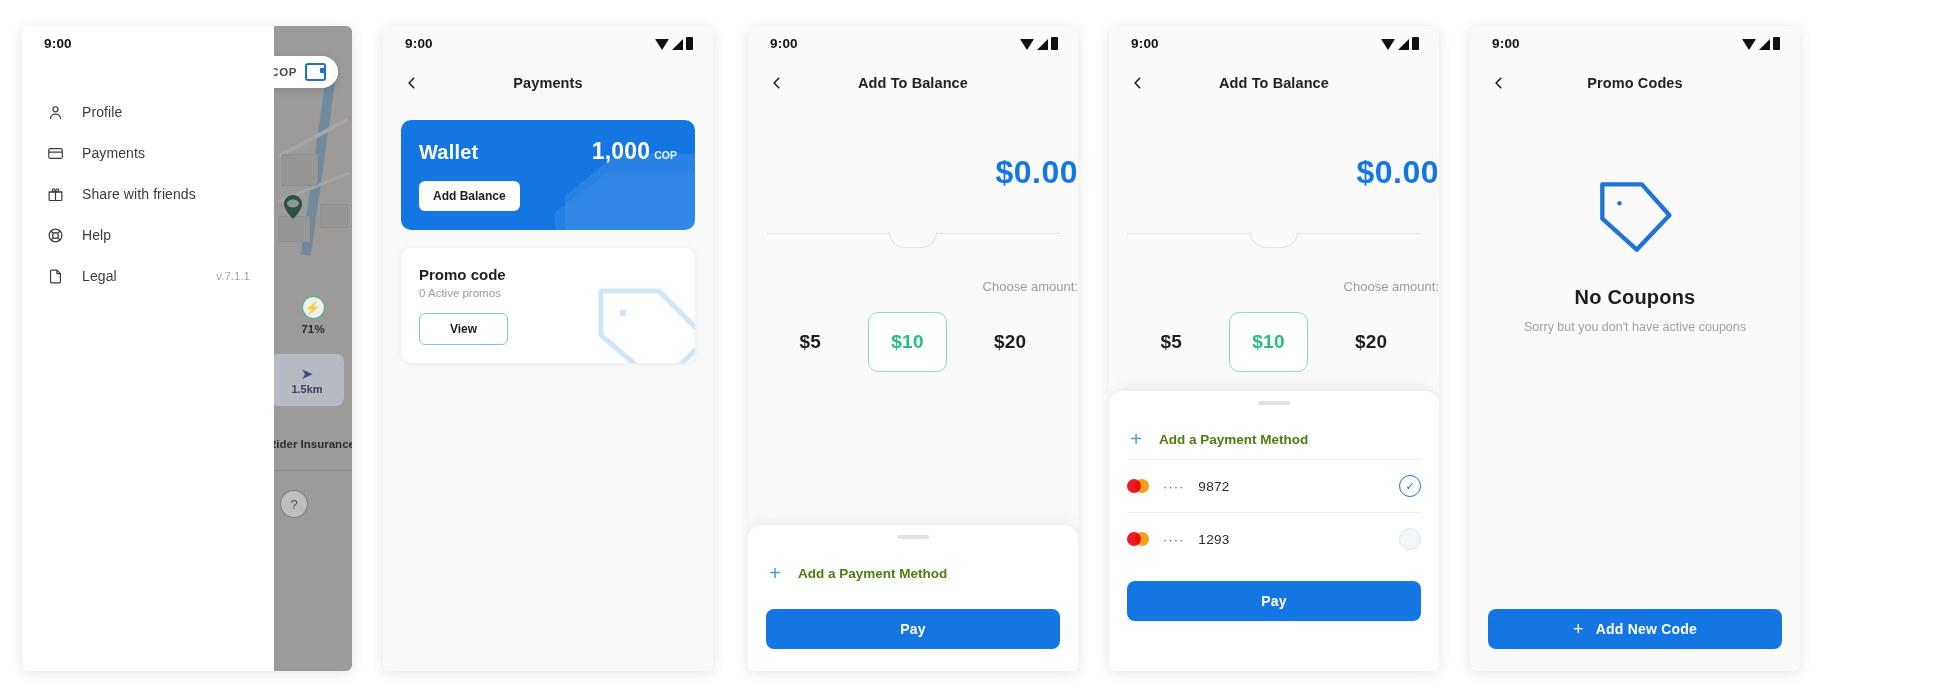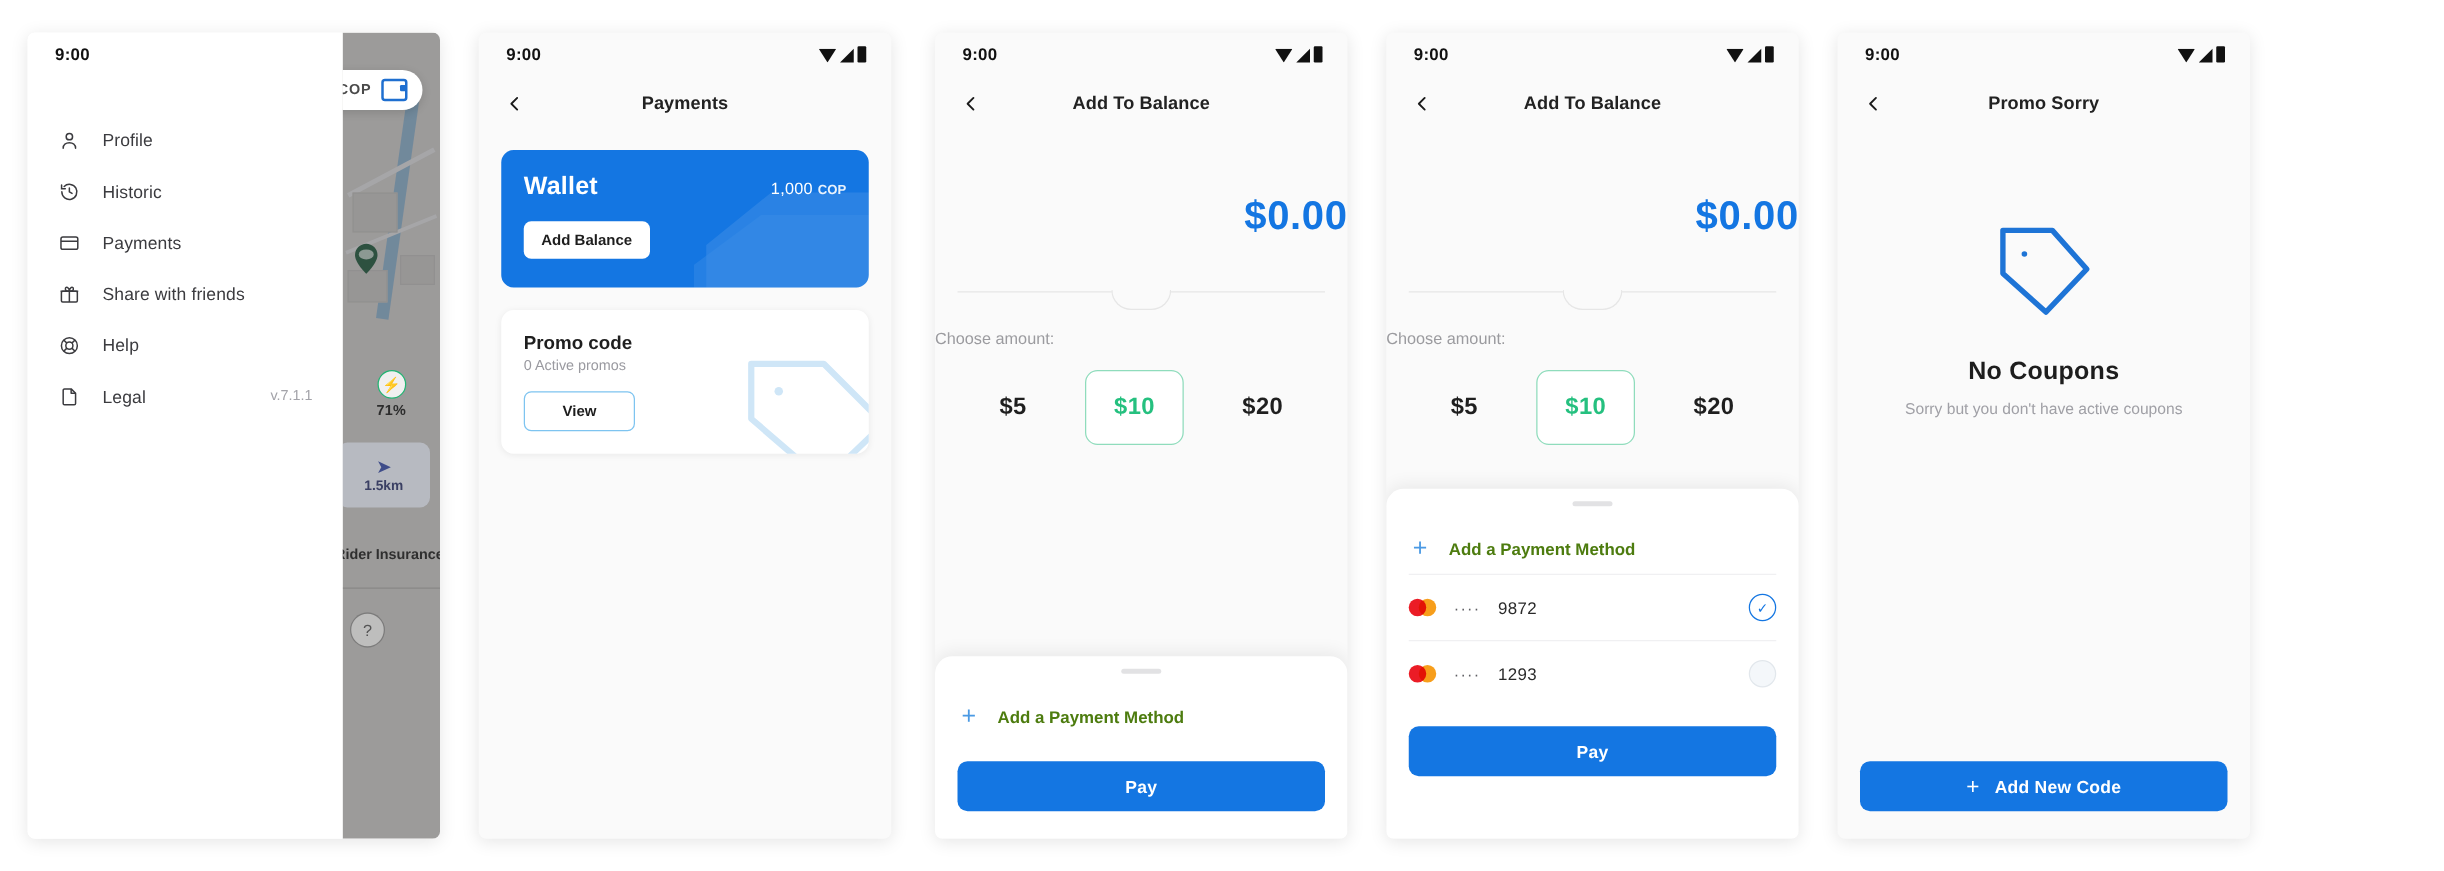--- a/index.html
+++ b/index.html
@@ -147,21 +147,21 @@
   .wallet-card{
     margin:14px 18px 0 18px;height:110px;border-radius:10px;
     background:#1476e2;position:relative;overflow:hidden;
     padding:18px;box-sizing:border-box;color:#fff;
   }
   .wallet-deco{
     position:absolute;right:-10px;bottom:-26px;width:150px;height:118px;opacity:.17;
   }
   .wallet-top{display:flex;align-items:baseline;justify-content:space-between;position:relative;z-index:2;}
   .wallet-title{font-size:20px;font-weight:700;letter-spacing:.2px;}
-  .wallet-amt{font-size:13px;font-weight:400;letter-spacing:.2px;}
+  .wallet-amt{font-size:23px;font-weight:700;letter-spacing:.2px;}
   .wallet-cur{font-size:10.5px;font-weight:600;margin-left:4px;opacity:.9;}
   .btn-add-balance{
     margin-top:16px;background:#fff;color:#1d1d1d;border:none;
     border-radius:6px;padding:8px 14px;font-size:12px;font-weight:700;
     font-family:inherit;cursor:pointer;position:relative;z-index:2;
   }
   .promo-card{
     margin:18px 18px 0 18px;min-height:100px;border-radius:10px;background:#fff;
     box-shadow:0 1px 6px rgba(0,0,0,.07);position:relative;overflow:hidden;
     padding:18px;box-sizing:border-box;
@@ -180,21 +180,21 @@
     text-align:right;font-size:32px;font-weight:800;color:#1476e2;
     margin-top:48px;letter-spacing:.5px;
   }
   .notch-sep{position:relative;margin-top:42px;height:14px;}
   .notch-sep .ln{position:absolute;top:0;left:18px;right:18px;height:1px;background:#e6e6e6;}
   .notch-sep .nt{
     position:absolute;top:-1px;left:50%;transform:translateX(-50%);
     width:46px;height:15px;border:1px solid #e6e6e6;border-top:none;
     border-radius:0 0 24px 24px;background:#fafafa;
   }
-  .choose-label{text-align:left;font-size:13px;color:#9b9b9f;margin-top:16px;}
+  .choose-label{text-align:right;font-size:13px;color:#9b9b9f;margin-top:32px;}
   .amount-row{
     display:flex;align-items:center;justify-content:space-around;
     margin-top:18px;padding:0 26px;box-sizing:border-box;
   }
   .amount-chip{
     font-size:19px;font-weight:800;color:#1f1f1f;cursor:pointer;
     padding:6px 4px;letter-spacing:.3px;
   }
   .amount-chip.selected{
     color:#25c07f;border:1.3px solid #8fdcbc;border-radius:10px;
@@ -317,30 +317,20 @@
             <div class="menu-item">
               <span class="menu-icon">
                 <svg width="17" height="17" viewBox="0 0 24 24" fill="none" stroke="#3b3b3f" stroke-width="1.7" stroke-linecap="round">
                     <circle cx="12" cy="7.5" r="3.6"></circle>
                     <path d="M5 20.5c0-3.7 3.1-6.2 7-6.2s7 2.5 7 6.2"></path>
                   </svg>
               </span>
               <span class="menu-label">Profile</span>
             </div>
 
-            <div class="menu-item">
-              <span class="menu-icon">
-                <svg width="17" height="17" viewBox="0 0 24 24" fill="none" stroke="#3b3b3f" stroke-width="1.7" stroke-linecap="round">
-                    <path d="M3.5 12a8.5 8.5 0 1 0 2.6-6.1"></path>
-                    <path d="M3.2 4.2v4.2h4.2"></path>
-                    <path d="M12 7.6V12l3 1.8"></path>
-                  </svg>
-              </span>
-              <span class="menu-label">Historic</span>
-            </div>
 
             <div class="menu-item">
               <span class="menu-icon">
                 <svg width="17" height="17" viewBox="0 0 24 24" fill="none" stroke="#3b3b3f" stroke-width="1.7" stroke-linejoin="round">
                     <rect x="2.5" y="5" width="19" height="14" rx="2.2"></rect>
                     <path d="M2.5 10h19"></path>
                   </svg>
               </span>
               <span class="menu-label">Payments</span>
             </div>
@@ -568,21 +558,21 @@
         <span class="ic-batt"></span>
       </div>
     </div>
 
     <div class="navbar">
       <div class="back-chevron">
         <svg width="14" height="14" viewBox="0 0 24 24" fill="none" stroke="#1b1b1b" stroke-width="2.6" stroke-linecap="round" stroke-linejoin="round">
             <path d="M15 4L7 12l8 8"></path>
           </svg>
       </div>
-      <div class="nav-title">Promo Sorry</div>
+      <div class="nav-title">Promo Codes</div>
     </div>
 
     <div class="empty-wrap">
       <svg class="empty-tag" viewBox="0 0 100 100" aria-hidden="true">
         <path d="M12 12 H58 L90 48 L52 88 L12 52 Z" fill="none" stroke="#1e74d6" stroke-width="5" stroke-linejoin="round"></path>
         <circle cx="32" cy="34" r="2.6" fill="#1e74d6"></circle>
       </svg>
       <div class="empty-title">No Coupons</div>
       <div class="empty-sub">Sorry but you don't have active coupons</div>
     </div>

